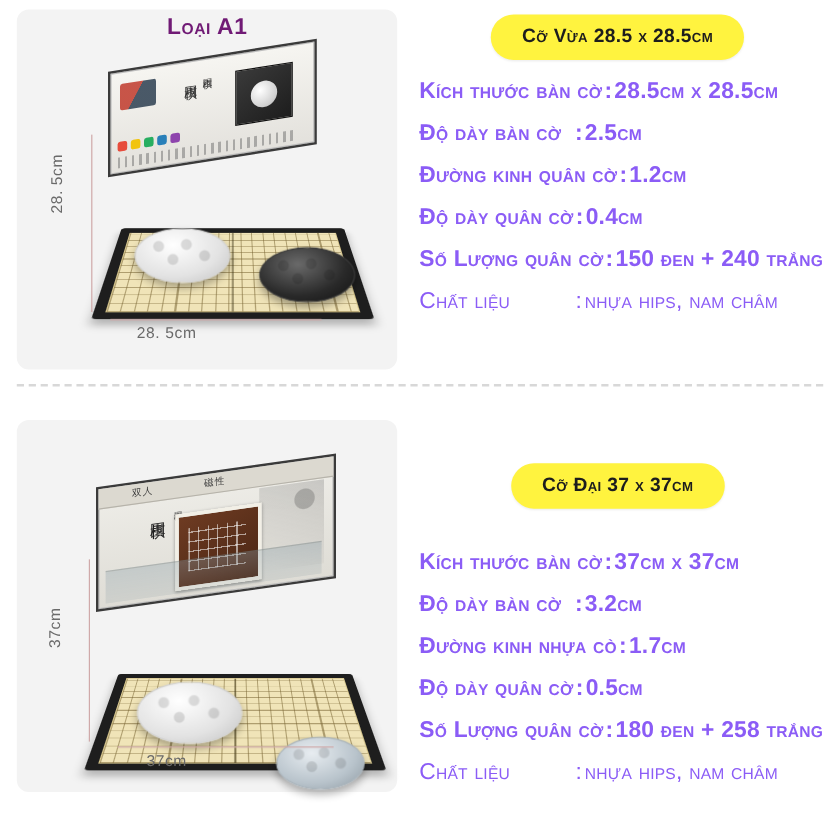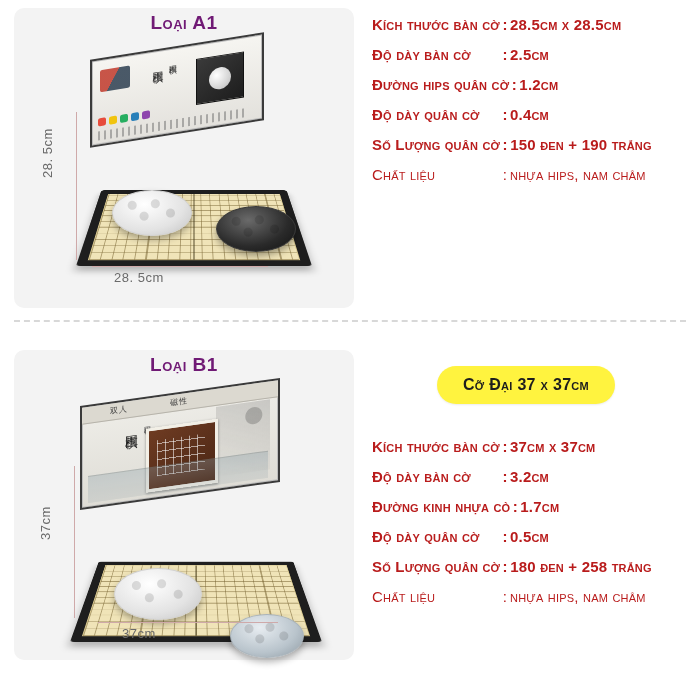--- a/index.html
+++ b/index.html
@@ -323,33 +323,33 @@
     padding: 10px 26px;
     font-size: 16px;
     font-weight: bold;
     color: #1d1d1d;
     font-variant: small-caps;
     letter-spacing: .3px;
     box-shadow: 0 1px 2px rgba(0,0,0,.08);
   }
   .badge-wrap { text-align: center; }
   .badge-wrap-a { margin-top: 12px; }
-  .badge-wrap-b { margin-top: 24px; text-decoration: underline; }
+  .badge-wrap-b { margin-top: 44px; text-decoration: underline; }
 
   .spec-list {
     margin-top: 16px;
     padding: 0 4px 0 10px;
   }
   .spec-list-b { margin-top: 34px; }
 
   .spec-row {
     display: flex;
     align-items: flex-start;
-    font-size: 15px;
-    color: #b91c1c;
+    font-size: 19px;
+    color: #8b5cf6;
     font-variant: small-caps;
     letter-spacing: .2px;
     margin-bottom: 13px;
     white-space: nowrap;
   }
   .spec-label {
     min-width: 128px;
     font-weight: bold;
   }
   .spec-sep {
@@ -402,61 +402,63 @@
         </div>
       </div>
 
       <div class="dim-line dim-h" style="left:78px; top:258px; width:176px;"></div>
       <div class="dim-line dim-v" style="left:62px; top:104px; height:148px;"></div>
       <div class="dim dim-width-a">28. 5cm</div>
       <div class="dim dim-height-a">28. 5cm</div>
     </div>
 
     <div class="specs">
+      <div class="badge-wrap badge-wrap-a">
+        <span class="badge">Cỡ Vừa 28.5 x 28.5cm</span>
+      </div>
       <div class="spec-list">
         <div class="spec-row">
           <span class="spec-label">Kích thước bàn cờ</span>
           <span class="spec-sep">:</span>
           <span class="spec-value">28.5cm x 28.5cm</span>
         </div>
         <div class="spec-row">
           <span class="spec-label">Độ dày bàn cờ</span>
           <span class="spec-sep">:</span>
           <span class="spec-value">2.5cm</span>
         </div>
         <div class="spec-row">
-          <span class="spec-label">Đường hips quân cờ</span>
+          <span class="spec-label">Đường kinh quân cờ</span>
           <span class="spec-sep">:</span>
           <span class="spec-value">1.2cm</span>
         </div>
         <div class="spec-row">
           <span class="spec-label">Độ dày quân cờ</span>
           <span class="spec-sep">:</span>
           <span class="spec-value">0.4cm</span>
         </div>
         <div class="spec-row">
           <span class="spec-label">Số Lượng quân cờ</span>
           <span class="spec-sep">:</span>
-          <span class="spec-value">150 đen + 190 trắng</span>
+          <span class="spec-value">150 đen + 240 trắng</span>
         </div>
         <div class="spec-row plain">
           <span class="spec-label">Chất liệu</span>
           <span class="spec-sep">:</span>
           <span class="spec-value">nhựa hips, nam châm</span>
         </div>
       </div>
     </div>
   </div>
 
   <div class="divider"></div>
 
   <div class="section section-b">
 
     <div class="photo photo-b">
-      <div class="photo-title">Loại B1</div>
 
       <div class="board-wrap board-wrap-b">
 
         <div class="lid lid-b">
           <div class="lid-topbar">
             <span class="t1">双人</span>
             <span class="t2">磁性</span>
           </div>
           <div class="lid-art lid-art-1">围棋</div>
           <div class="lid-art lid-art-2">围棋</div>

